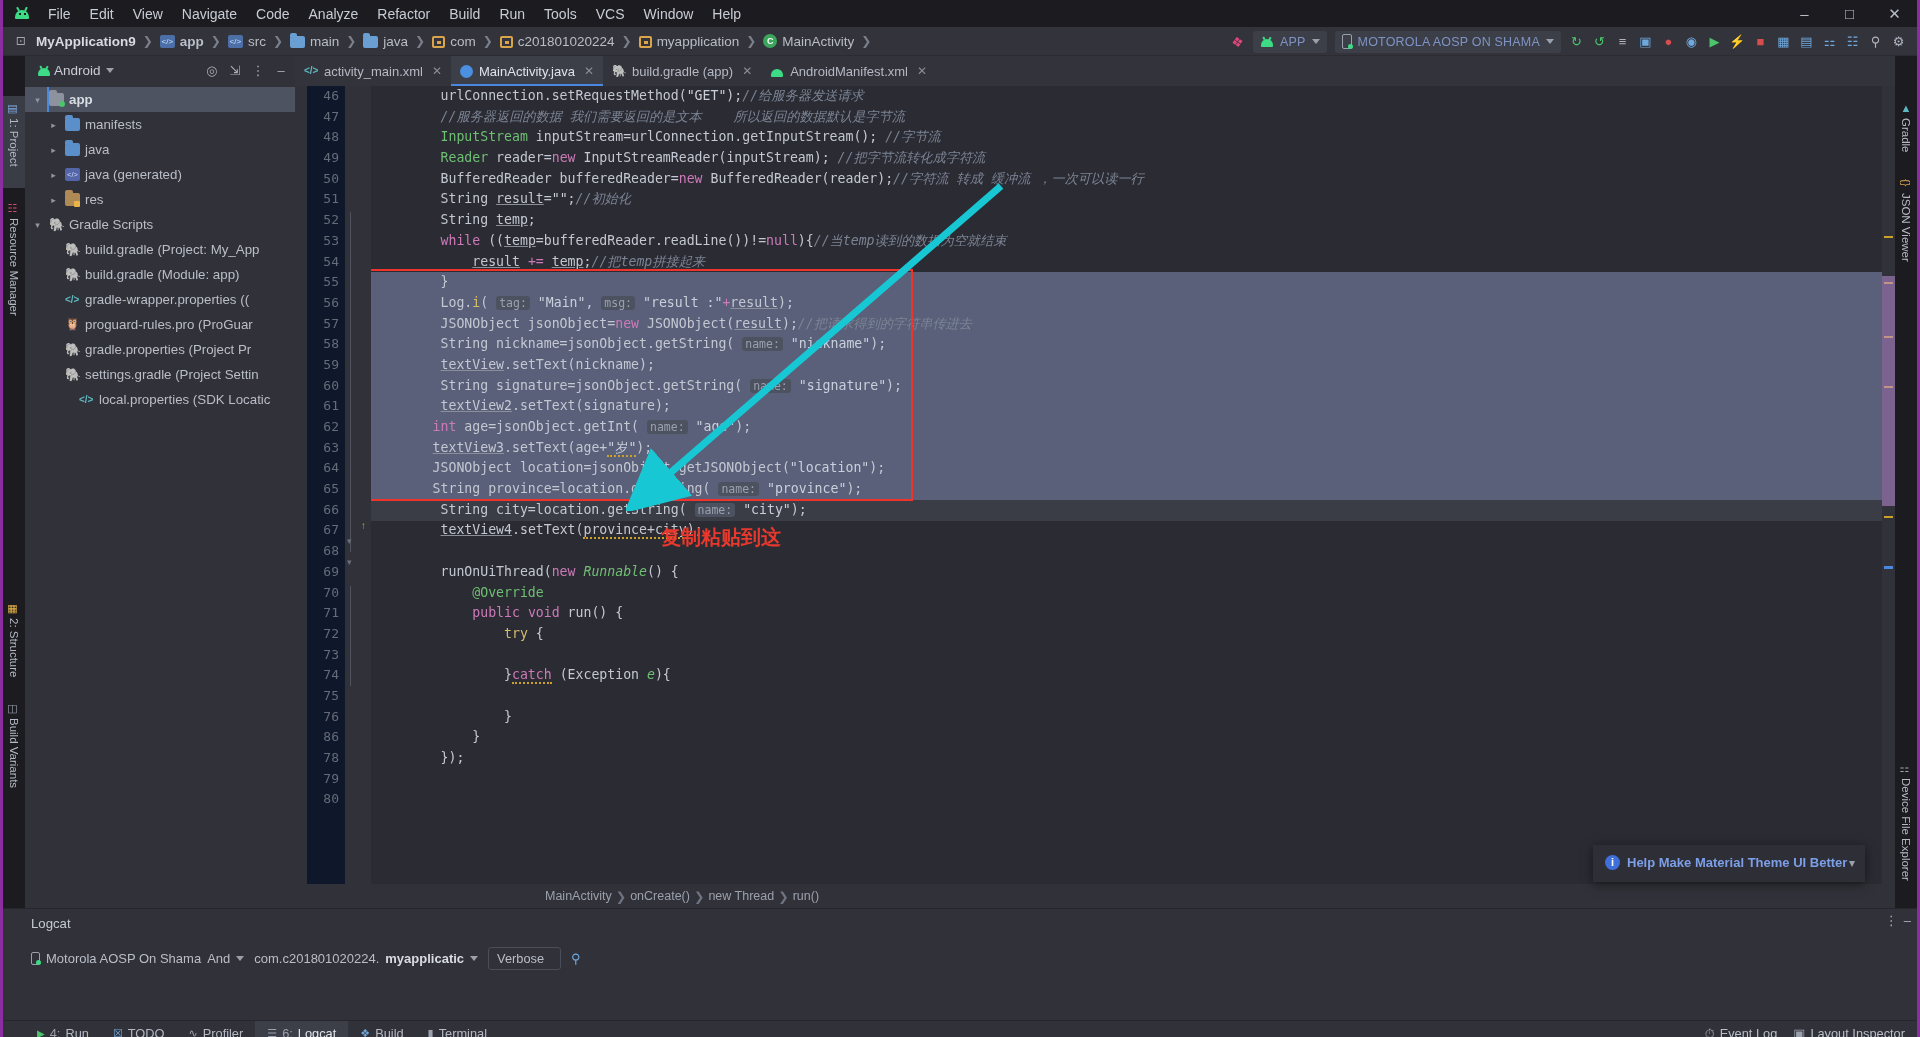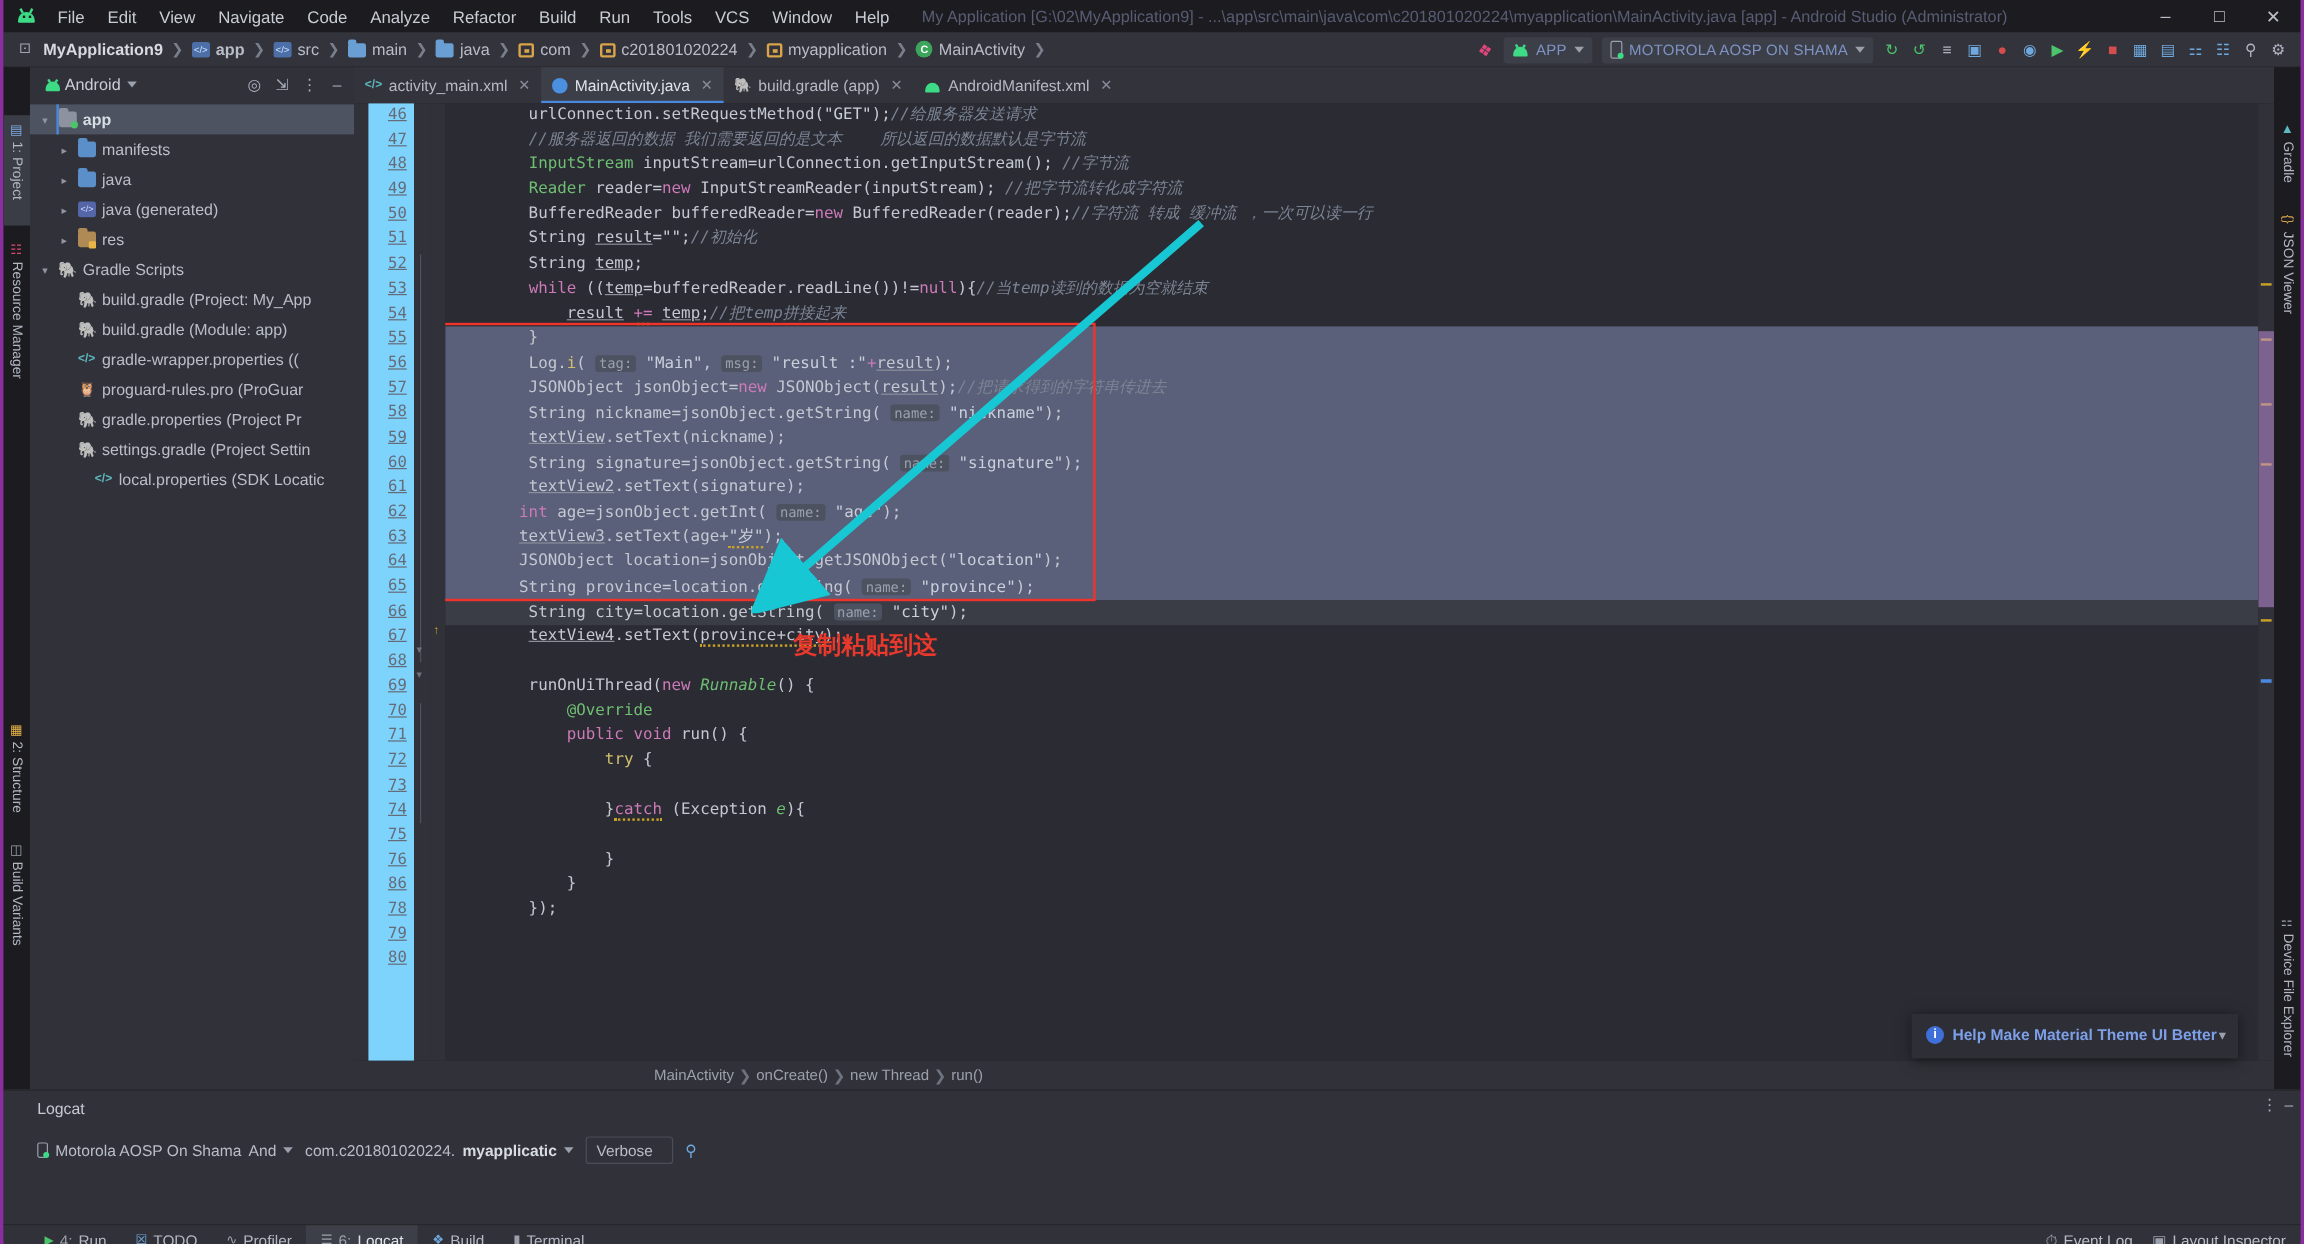--- a/index.html
+++ b/index.html
@@ -136,22 +136,22 @@
   .ti-xml { color: #5fb8c0; font-size: 10px; font-weight: bold; line-height: 14px;}
   .ti-xml::before { content:"</>"; }
   .ti-java { width:13px; height:13px; border-radius:50%; background:#4a8fe0; }
   .ti-gradle { color:#5fb8c0; font-size:12px; line-height:14px;} .ti-gradle::before{content:"\1F418";}
   .ti-manifest { width:14px; height:11px; position:relative; }
   .ti-manifest::before { content:""; position:absolute; left:1px; top:3px; width:12px; height:8px; background:#3ddb85; border-radius:6px 6px 1px 1px;}
 
   .code-area { flex: 1; display: flex; position: relative; overflow: hidden; background: #2b2b33; }
   .gutter-wrap { display: flex; flex: none; }
   .g-break { width: 12px; background: #313139; }
-  .g-nums { width: 38px; background: #7dd3fc; text-align: right; padding-right: 6px;
-            font-family: "DejaVu Sans Mono", monospace; font-size: 13px; color: #666b78; text-decoration: underline; }
+  .g-nums { width: 38px; background: #0f172a; text-align: right; padding-right: 6px;
+            font-family: "DejaVu Sans Mono", monospace; font-size: 13px; color: #666b78; }
   .g-fold { width: 14px; background: #313139; position: relative; }
   .g-ann { width: 12px; background: #313139; }
   .lnum { height: 20.7px; line-height: 20.7px; }
   .code-body { flex: 1; position: relative; font-family: "DejaVu Sans Mono", monospace;
                font-size: 13.2px; padding-left: 6px; white-space: pre; }
   .cline { height: 20.7px; line-height: 20.7px; color: #c3c8d2; }
   .kw { color: #cc7ab8; } .ty { color: #6fbf73; } .st { color: #c9d0dc; }
   .cm { color: #7b8494; font-style: italic; }
   .fn { color: #c3c8d2; }
   .ul { text-decoration: underline; text-decoration-color: #8b8f9a; }
@@ -229,21 +229,20 @@
       <div class="menu-item">Code</div>
       <div class="menu-item">Analyze</div>
       <div class="menu-item">Refactor</div>
       <div class="menu-item">Build</div>
       <div class="menu-item">Run</div>
       <div class="menu-item">Tools</div>
       <div class="menu-item">VCS</div>
       <div class="menu-item">Window</div>
       <div class="menu-item">Help</div>
     </div>
-    <div class="win-title">My Application [G:\02\MyApplication9] - ...\app\src\main\java\com\c201801020224\myapplication\MainActivity.java [app] - Android Studio (Administrator)</div>
     <div class="win-ctl">
       <div class="win-btn">‒</div>
       <div class="win-btn">□</div>
       <div class="win-btn close">✕</div>
     </div>
   </div>
 
   <div class="navbar">
     <div class="crumbs">
       <div class="crumb first">

